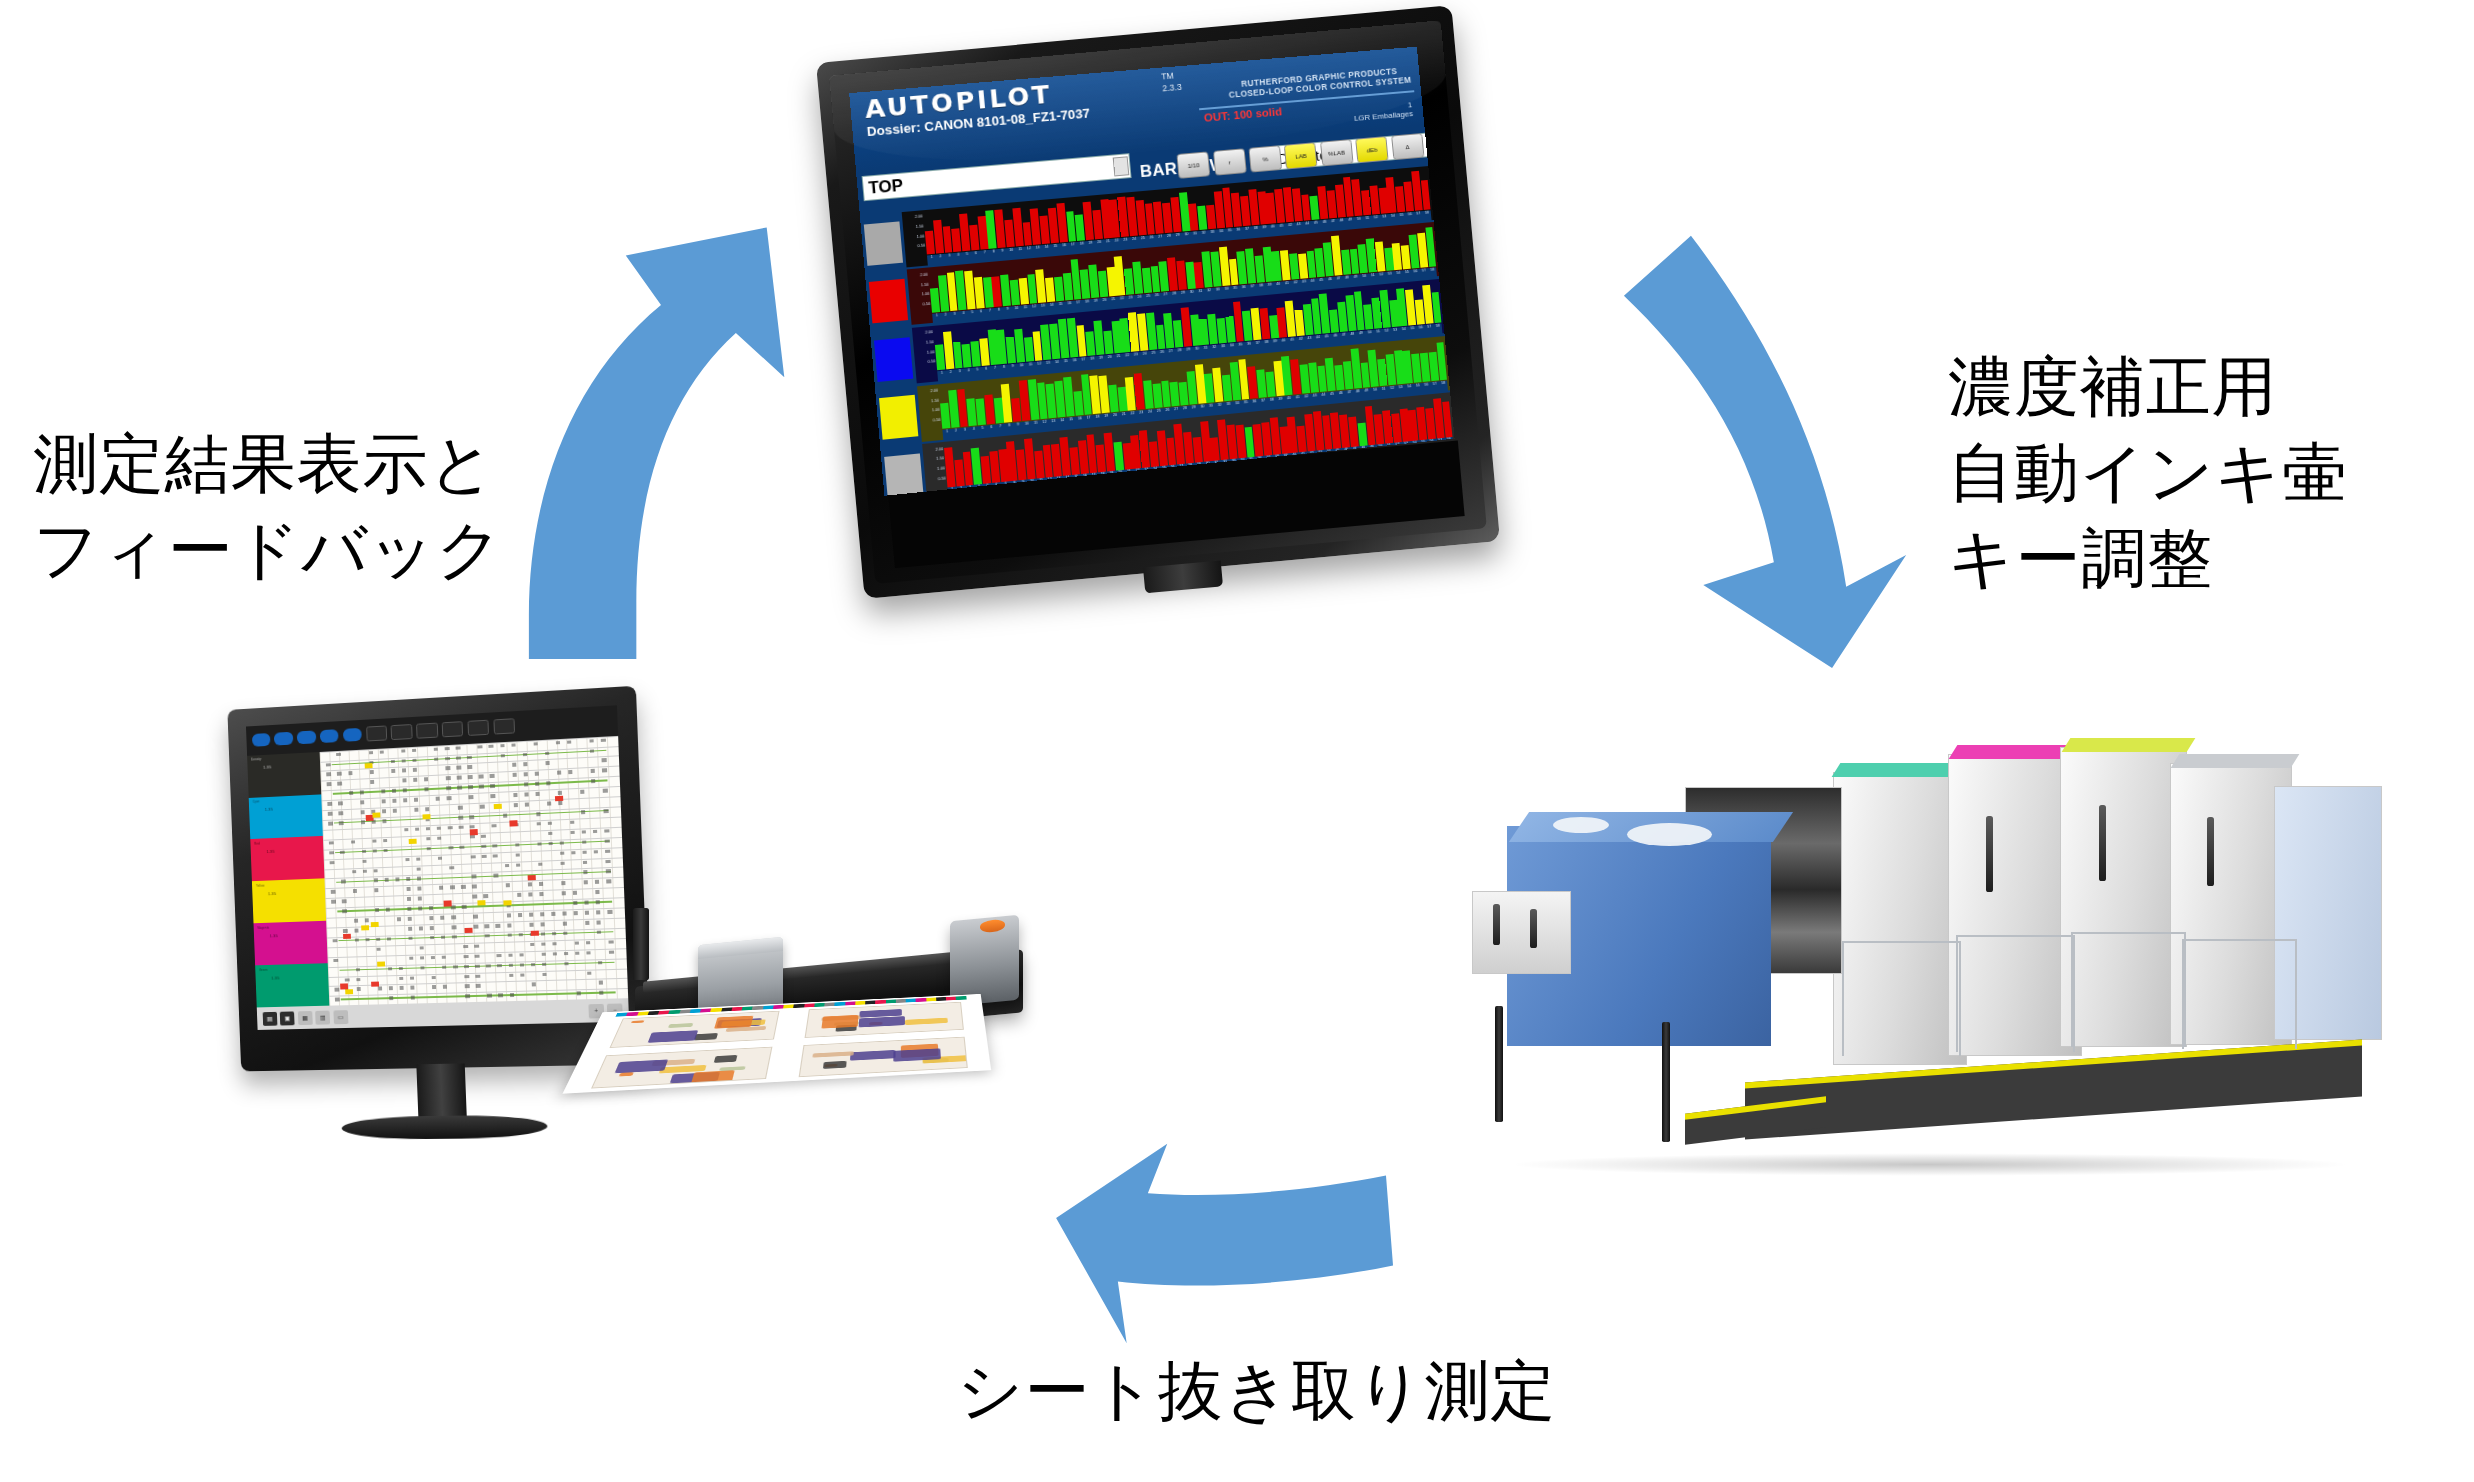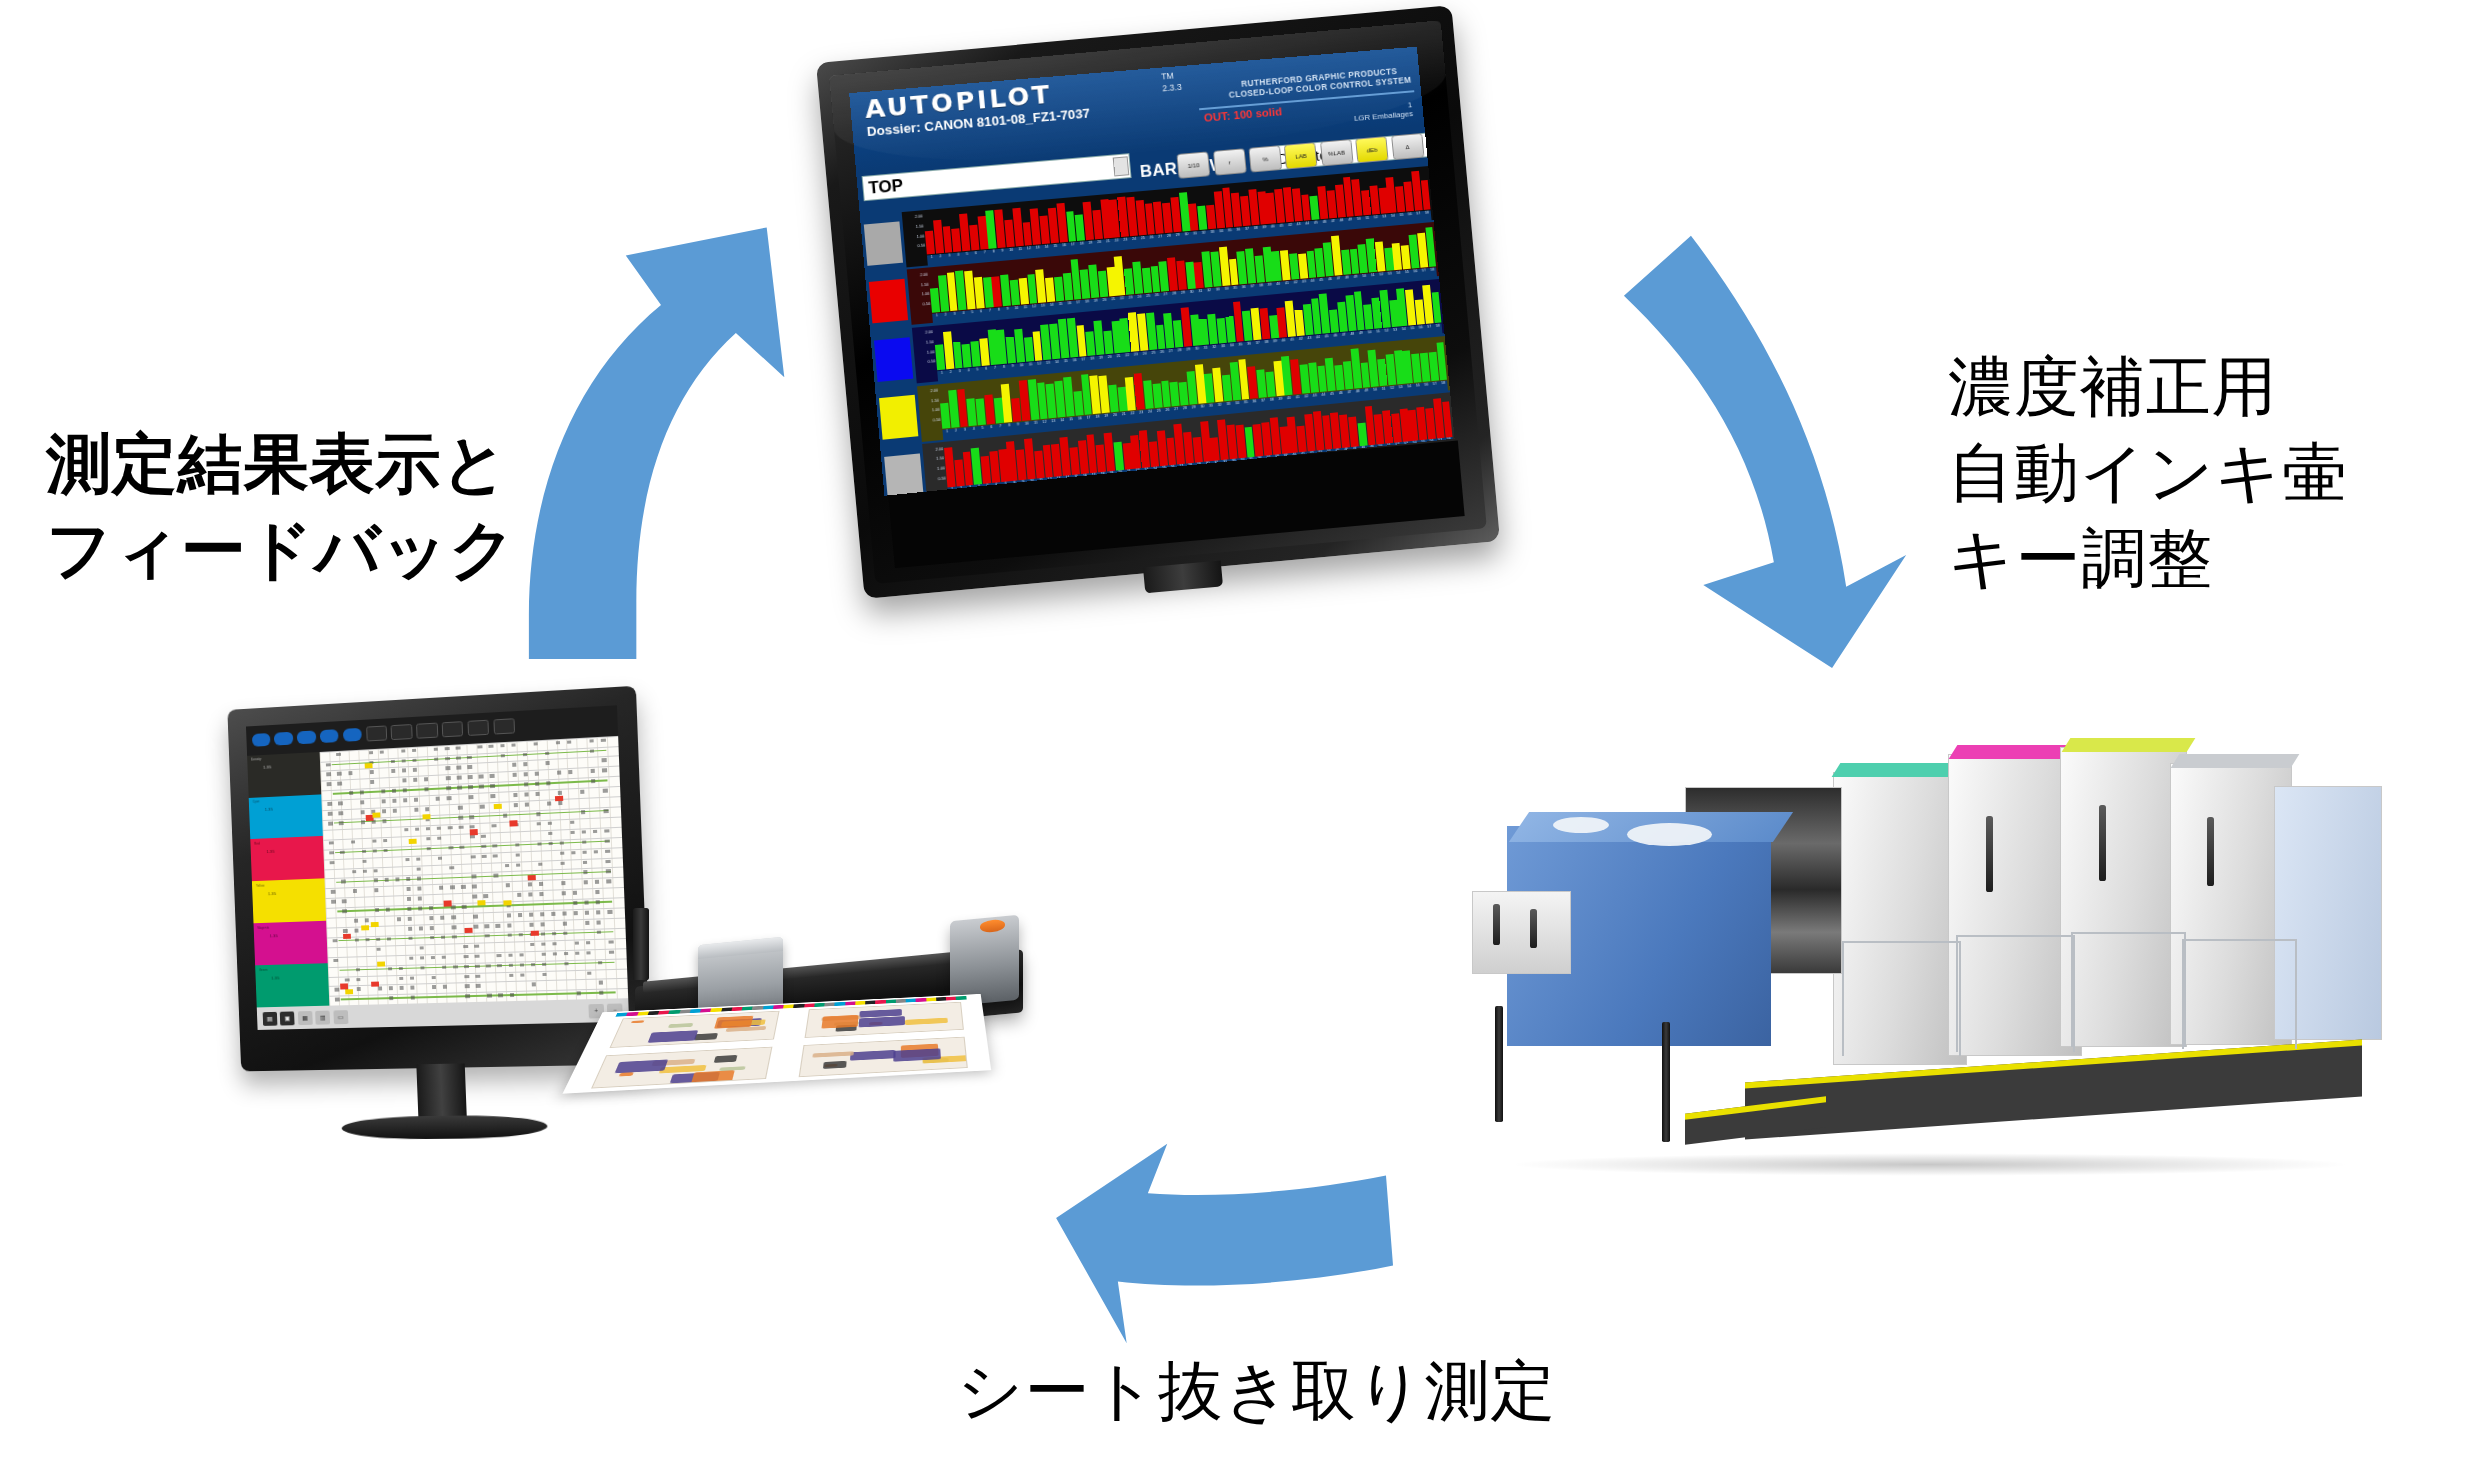--- a/index.html
+++ b/index.html
@@ -8,21 +8,21 @@
     font-family:"Liberation Sans","DejaVu Sans",sans-serif;
     background:#ffffff;
   }
 
   
   .cyclelabel{
     position:absolute;color:#000;font-size:65px;line-height:1.32;
     font-family:"DejaVu Sans","Liberation Sans",sans-serif;
     white-space:pre-line;letter-spacing:0.9px;font-weight:400;
   }
-  #label-left{left:46px;top:421px;font-weight:bold;}
+  #label-left{left:33px;top:421px;}
   #label-right{left:1948px;top:344px;}
   #label-bottom{left:957px;top:1348px;}
 
   
   .arrow-svg{position:absolute;overflow:visible;}
 
   
   #monitor-top{
     position:absolute;left:839px;top:33px;width:638px;height:538px;
     transform:rotate(-5.2deg);transform-origin:50% 50%;

